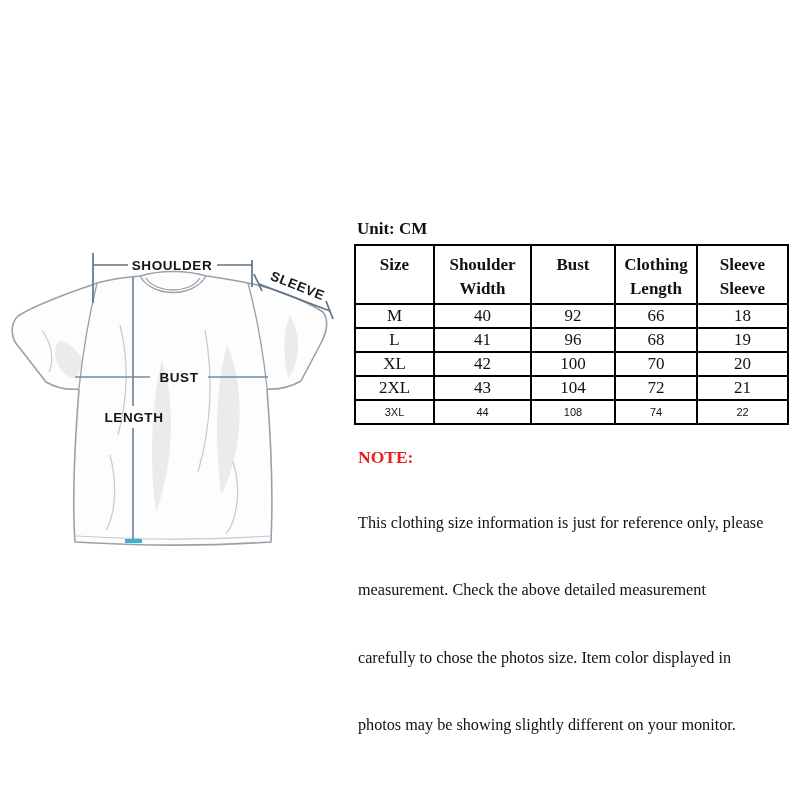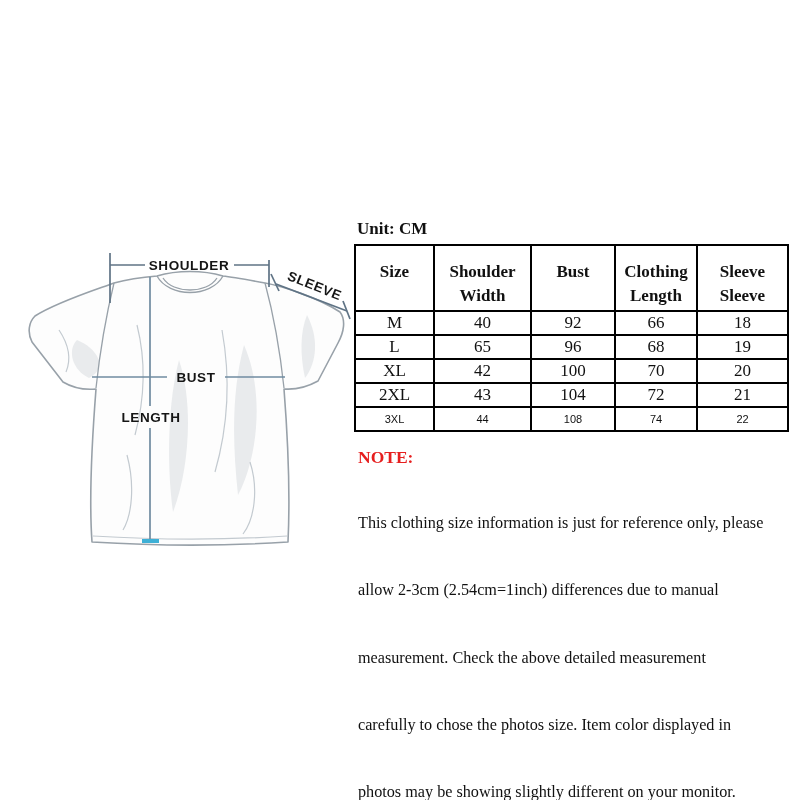--- a/index.html
+++ b/index.html
@@ -9,21 +9,21 @@
     --accent:#3eb0d6;
     --outline:#98a1a9;
     --ink:#111111;
   }
   html,body{margin:0;padding:0;background:#ffffff;}
   .canvas{
     position:relative;width:800px;height:800px;background:#ffffff;overflow:hidden;
     font-family:"Liberation Serif", serif;color:var(--ink);
   }
   
-  .shirt-wrap{position:absolute;left:17px;top:230px;width:360px;height:330px;text-align:center;}
+  .shirt-wrap{position:absolute;left:0;top:230px;width:360px;height:330px;text-align:center;}
   .shirt-wrap svg{display:block;width:100%;height:100%;}
   .shirt-outline{fill:#fdfdfd;stroke:var(--outline);stroke-width:1.6;stroke-linejoin:round;}
   .shirt-seam{fill:none;stroke:var(--outline);stroke-width:1.3;}
   .shirt-wrinkle{fill:none;stroke:#c3cad0;stroke-width:1.2;}
   .shirt-shade{fill:#e9ebed;stroke:none;}
   .m-line{stroke:var(--measure);stroke-width:1.7;fill:none;}
   .m-tick{stroke:var(--measure-dark);stroke-width:1.7;fill:none;}
   .m-accent{stroke:var(--accent);stroke-width:4;fill:none;}
   .m-label{
     font-family:"Liberation Sans", sans-serif;font-weight:bold;font-size:13.5px;
@@ -35,21 +35,21 @@
     font-family:"Liberation Serif", serif;
   }
   .size-table{
     position:absolute;left:354px;top:244px;width:433px;border-collapse:collapse;
     table-layout:fixed;background:#fff;
   }
   .size-table th,.size-table td{
     border:2px solid #000;text-align:center;font-family:"Liberation Serif", serif;
     font-size:17px;padding:0 2px;overflow:hidden;
   }
-  .size-table th{font-weight:bold;height:50px;vertical-align:top;padding-top:14px;line-height:1.4;}
+  .size-table th{font-weight:bold;height:50px;vertical-align:top;padding-top:7px;line-height:1.4;}
   .size-table td{height:22px;vertical-align:middle;line-height:1.1;}
   .size-table tr.sans-row td{font-family:"Liberation Sans", sans-serif;font-size:11px;}
   
   .note{position:absolute;left:358px;top:447px;width:412px;}
   .note-heading{color:var(--note-red);font-weight:bold;font-size:17.5px;margin-bottom:12px;}
   .note-line{font-size:16.2px;line-height:23.3px;white-space:nowrap;margin-top:44px;}
 </style>
 </head>
 <body>
 
@@ -142,21 +142,21 @@
     <tbody>
       <tr>
         <td>M</td>
         <td>40</td>
         <td>92</td>
         <td>66</td>
         <td>18</td>
       </tr>
       <tr>
         <td>L</td>
-        <td>65</td>
+        <td>41</td>
         <td>96</td>
         <td>68</td>
         <td>19</td>
       </tr>
       <tr>
         <td>XL</td>
         <td>42</td>
         <td>100</td>
         <td>70</td>
         <td>20</td>
@@ -174,19 +174,18 @@
         <td>108</td>
         <td>74</td>
         <td>22</td>
       </tr>
     </tbody>
   </table>
 
   <div class="note">
     <div class="note-heading">NOTE:</div>
     <div class="note-line">This clothing size information is just for reference only, please</div>
-    <div class="note-line">allow 2-3cm (2.54cm=1inch) differences due to manual</div>
     <div class="note-line">measurement. Check the above detailed measurement</div>
     <div class="note-line">carefully to chose the photos size. Item color displayed in</div>
     <div class="note-line">photos may be showing slightly different on your monitor.</div>
   </div>
 
 </div>
 
 </body></html>

